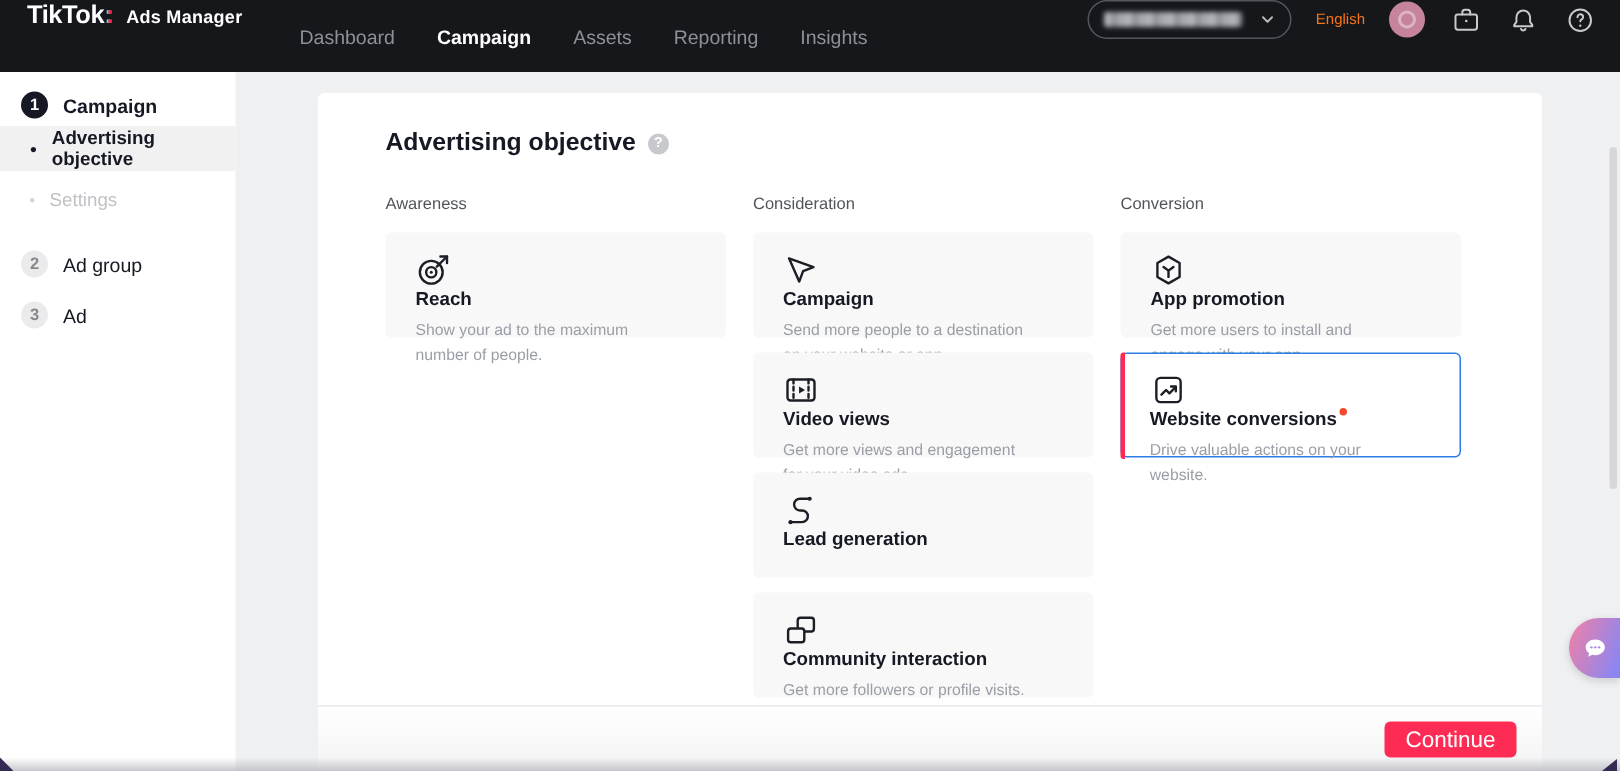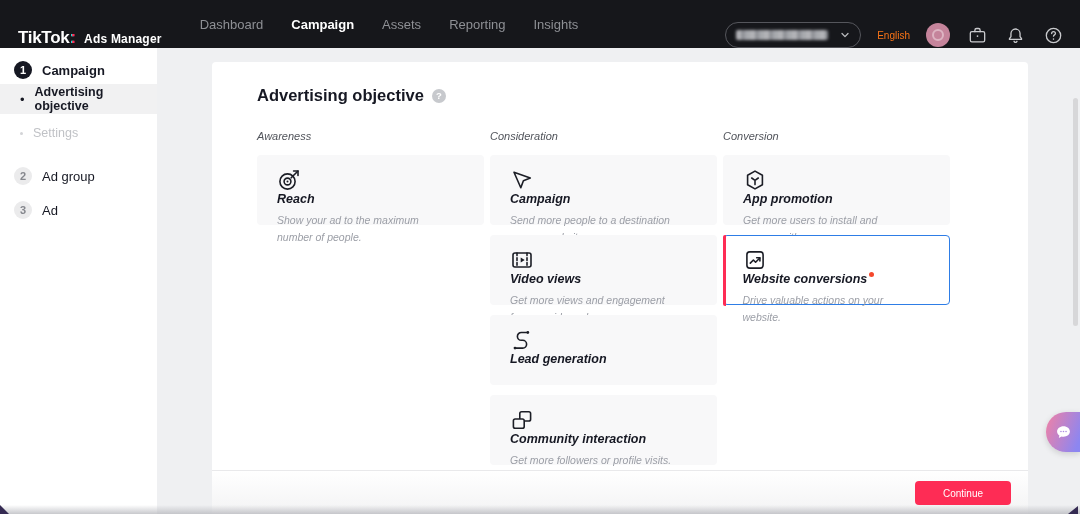--- a/index.html
+++ b/index.html
@@ -1,21 +1,21 @@
 <!DOCTYPE html>
 <html><head>
 <meta charset="utf-8">
 <style>
   * { margin:0; padding:0; box-sizing:border-box; }
   html,body { width:1080px; height:514px; overflow:hidden; }
   body { font-family:"Liberation Sans", sans-serif; background:#eff0f2; position:relative; }
 
   
   .navbar { position:absolute; top:0; left:0; width:1080px; height:48px; background:#16171b;
-            display:flex; align-items:flex-end; z-index:40; }
+            display:flex; align-items:flex-start; z-index:40; }
   .brand { display:flex; align-items:baseline; margin-left:18px; cursor:pointer; }
   .brand .logo { color:#fff; font-size:17px; font-weight:800; letter-spacing:-0.3px; }
   .brand .colon { color:#fe2c55; font-size:17px; font-weight:800; margin-left:1px;
                   text-shadow:-1px 0 0 #25f4ee; }
   .brand .product { color:#ffffff; font-size:12px; font-weight:600; margin-left:8px; letter-spacing:0.2px; }
   .nav-items { display:flex; margin-left:24px; height:48px; align-items:center; }
   .nav-item { padding:0 14px; font-size:13px; color:#8e9095; cursor:pointer; }
   .nav-item.active { color:#ffffff; font-weight:700; }
   .nav-right { margin-left:auto; display:flex; align-items:center; margin-right:16px; gap:16px; }
   .account-pill { width:136px; height:26px; border:1px solid #55565c; border-radius:13px;
@@ -53,42 +53,42 @@
   .step-3 { margin-top:6px; }
 
   
   .main-card { position:absolute; left:212px; top:62px; width:816px; height:408px; background:#fff;
                border-radius:4px 4px 0 0; padding:24px 0 0 45px; z-index:5; }
   .page-title-row { display:flex; align-items:center; gap:8px; }
   .page-title { font-size:16.5px; font-weight:700; color:#161823; }
   .help-badge { width:14px; height:14px; border-radius:50%; background:#c7c9cd; color:#fff;
                 font-size:9.5px; font-weight:700; display:flex; align-items:center; justify-content:center;
                 cursor:pointer; }
-  .columns { display:flex; gap:6px; margin-top:25px;font-style:italic; }
+  .columns { display:flex; gap:18px; margin-top:25px; }
   .column { width:227px; }
   .col-header { font-size:11px; color:#51545b; margin-bottom:13px; }
   .obj-card { width:227px; height:70px; background:#f8f8f9; border-radius:4px; display:flex;
               padding:14px 8px 0 20px; margin-bottom:10px; cursor:pointer; position:relative;flex-direction:column; }
   .obj-card.selected { background:#ffffff; border:1.5px solid #2e7de6; padding:12.5px 6.5px 0 18.5px; }
   .obj-card.selected::before { content:""; position:absolute; left:-1.5px; top:-1.5px; bottom:-1.5px;
               width:3px; background:#fe2c55; border-radius:2px 0 0 2px; }
   .obj-icon { width:24px; height:24px; flex:none; margin-right:13px; margin-top:-1px; }
   .obj-icon svg { stroke:#1c1e26; fill:none; stroke-width:1.6; stroke-linecap:round; stroke-linejoin:round; }
   .obj-body { flex:1; min-width:0; }
   .obj-title { font-size:12.5px; font-weight:700; color:#161823; line-height:1.2; }
   .notif-dot { display:inline-block; width:5px; height:5px; border-radius:50%; background:#f5482c;
                vertical-align:top; margin-left:2px; margin-top:0px; }
   .obj-desc { font-size:10.5px; color:#9b9ea6; line-height:17px; margin-top:5px; max-width:166px; }
 
   
   .footer-bar { position:absolute; left:212px; top:470px; width:816px; height:44px;
                 background:linear-gradient(180deg,#ffffff 0%, #f3f3f4 100%);
                 border-top:1px solid #e9e9eb; z-index:20; }
-  .continue-btn { position:absolute; right:17px; top:10px; height:24px; padding:0 28px; border:none;
-                  background:#fe2c55; color:#fff; font-size:10px; font-family:"Liberation Sans",sans-serif;
+  .continue-btn { position:absolute; right:17px; top:10px; height:24px; padding:0 14px; border:none;
+                  background:#fe2c55; color:#fff; font-size:15px; font-family:"Liberation Sans",sans-serif;
                   border-radius:4px; cursor:pointer; }
 
   
   .scroll-thumb { position:absolute; right:2px; top:98px; width:5px; height:228px; background:#d7d7d9;
                   border-radius:3px; z-index:45; cursor:pointer; }
   .chat-fab { position:absolute; right:0; top:412px; width:34px; height:40px; border-radius:20px 0 0 20px;
               background:linear-gradient(110deg,#ec81a8 5%, #8c86f1 90%); display:flex; align-items:center;
               justify-content:center; z-index:55; cursor:pointer; box-shadow:0 2px 6px rgba(0,0,0,0.15); }
   .bottom-fade { position:absolute; left:0; right:0; bottom:0; height:9px; z-index:50; pointer-events:none;
                  background:linear-gradient(to bottom, rgba(205,206,210,0), rgba(186,187,192,0.8)); }

